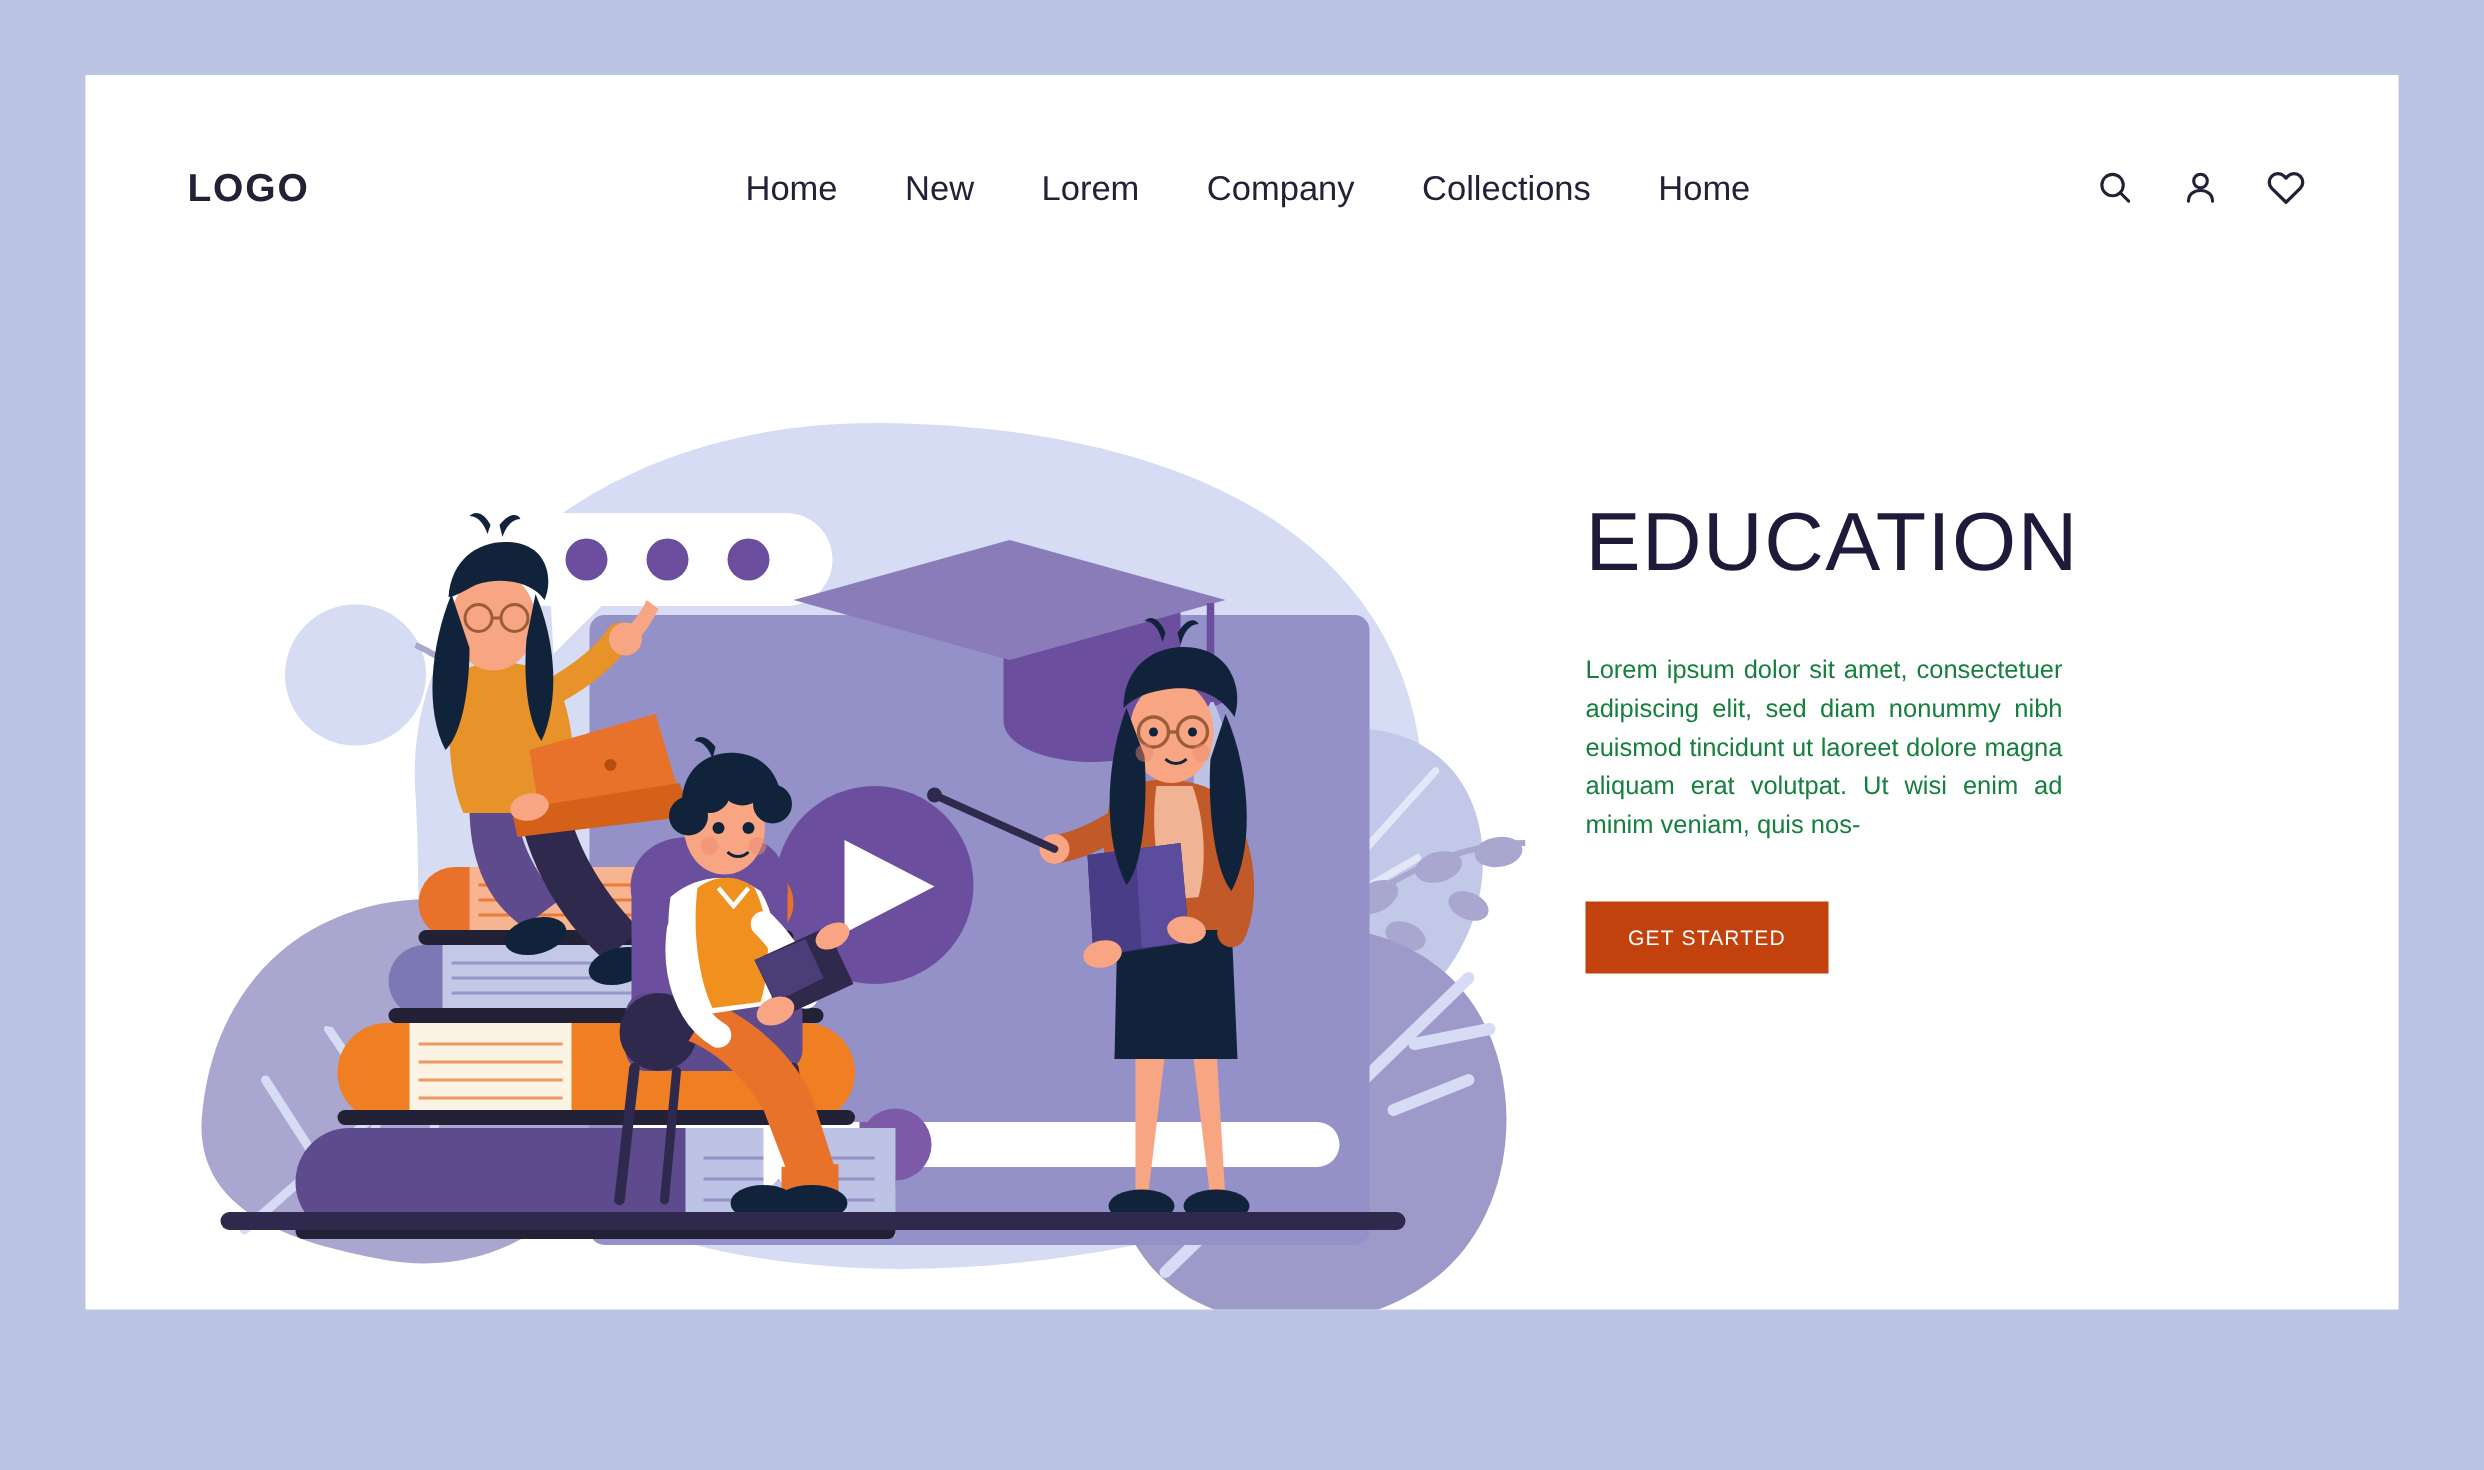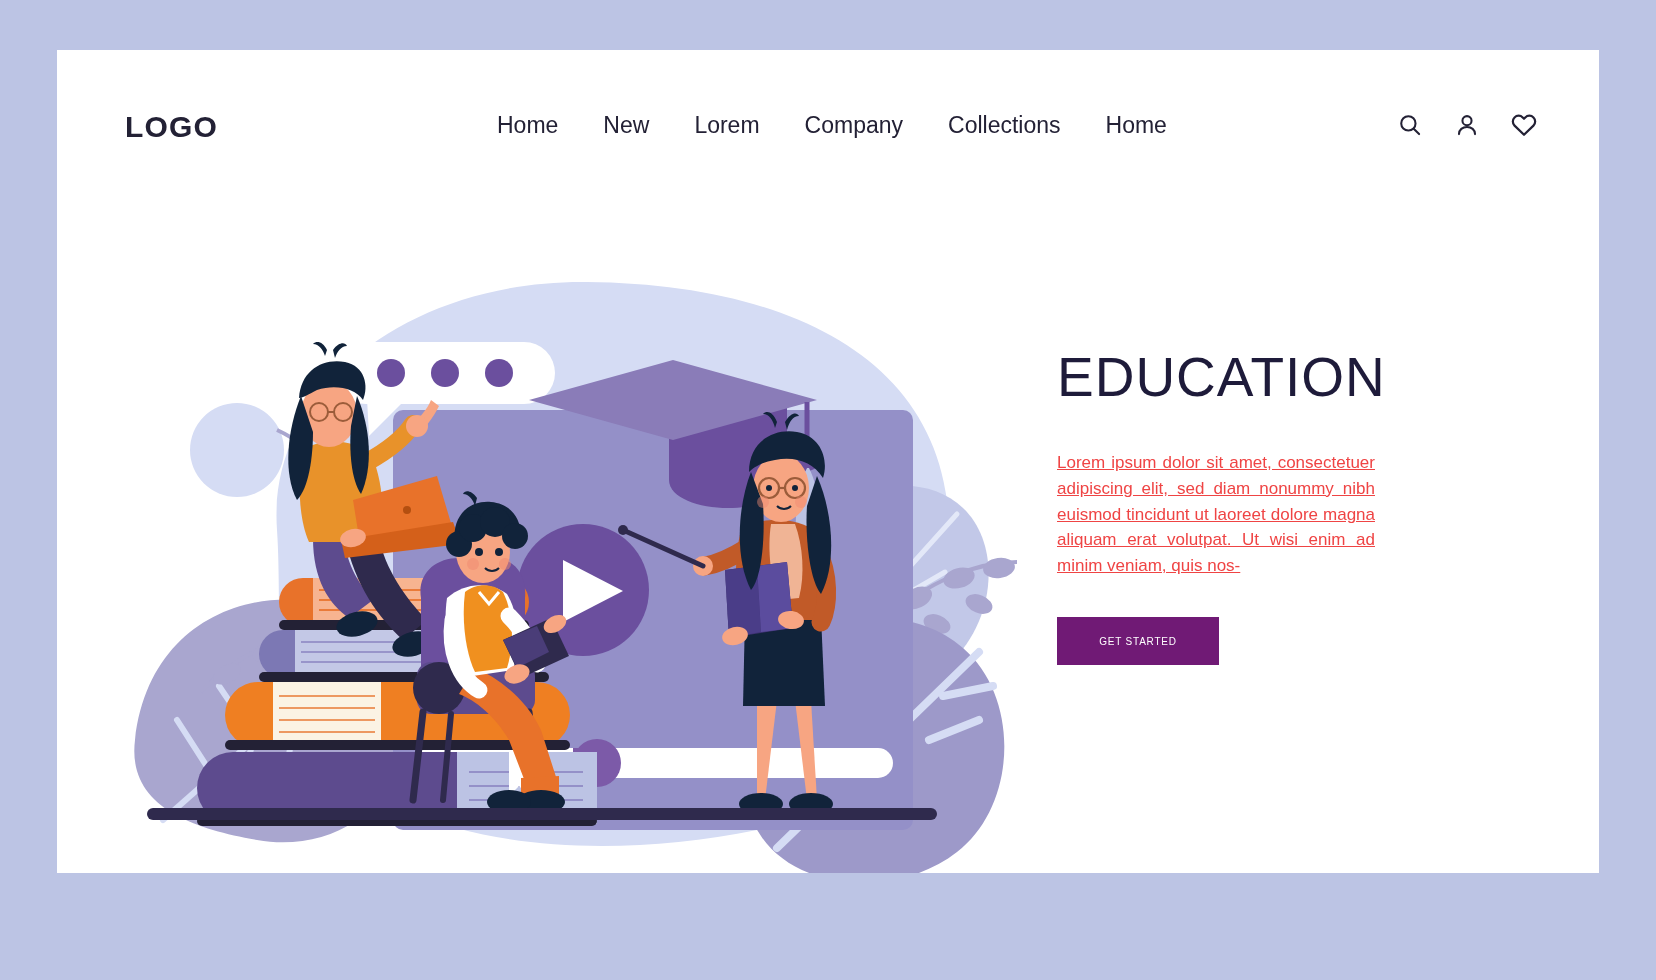--- a/index.html
+++ b/index.html
@@ -31,21 +31,21 @@
   .header {
     position: absolute;
     left: 0; top: 0;
     width: 1542px;
     height: 140px;
   }
   .logo {
     position: absolute;
     left: 68px;
     top: 60px;
-    font-size: 30px;
+    font-size: 26px;
     font-weight: bold;
     letter-spacing: 1.2px;
     color: #232135;
   }
   .nav {
     position: absolute;
     left: 440px;
     top: 62px;
     display: flex;
     align-items: center;
@@ -82,49 +82,48 @@
     top: 150px;
     width: 900px;
     height: 680px;
   }
   .illo svg { display:block; }
 
   
   .content {
     position: absolute;
     left: 1000px;
-    top: 300px;
+    top: 284px;
     width: 380px;
   }
   .headline {
     font-size: 55px;
     letter-spacing: 1px;
     color: #1e1b3a;
     font-weight: 400;
     line-height: 1;
     margin: 0 0 45px 0;
     white-space: nowrap;
   }
   .para {
     font-size: 17px;
     line-height: 1.52;
-    color: #ef4444;
+    color: #15803d;
     text-align: justify;
     margin: 0;
     width: 318px;
-    text-decoration: underline;
   }
   .cta {
     margin-top: 38px;
     width: 162px;
     height: 48px;
-    background: #701a75;
+    background: #c2410c;
     border: none;
     color: #ffffff;
-    font-size: 10px;
+    font-size: 14px;
     letter-spacing: 0.8px;
     cursor: pointer;
     font-family: "Liberation Sans", sans-serif;
     display: flex;
     align-items: center;
     justify-content: center;
   }
 </style>
 </head>
 <body>

